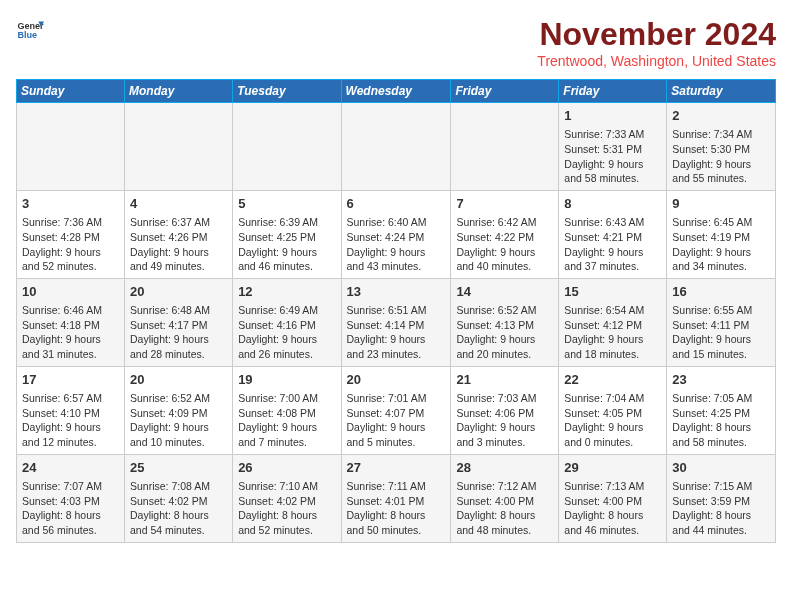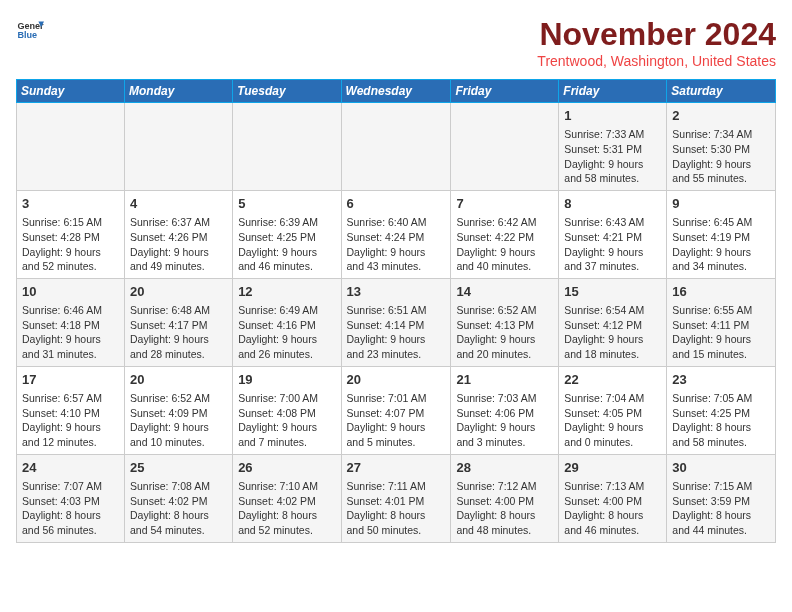--- a/index.html
+++ b/index.html
@@ -129,21 +129,21 @@
         <td>
           <span class="day-num">2</span>
           <div class="cell-text">Sunrise: 7:34 AM</div>
           <div class="cell-text">Sunset: 5:30 PM</div>
           <div class="cell-text">Daylight: 9 hours and 55 minutes.</div>
         </td>
       </tr>
       <tr>
         <td>
           <span class="day-num">3</span>
-          <div class="cell-text">Sunrise: 6:15 AM</div>
+          <div class="cell-text">Sunrise: 7:36 AM</div>
           <div class="cell-text">Sunset: 4:28 PM</div>
           <div class="cell-text">Daylight: 9 hours and 52 minutes.</div>
         </td>
         <td>
           <span class="day-num">4</span>
           <div class="cell-text">Sunrise: 6:37 AM</div>
           <div class="cell-text">Sunset: 4:26 PM</div>
           <div class="cell-text">Daylight: 9 hours and 49 minutes.</div>
         </td>
         <td>

